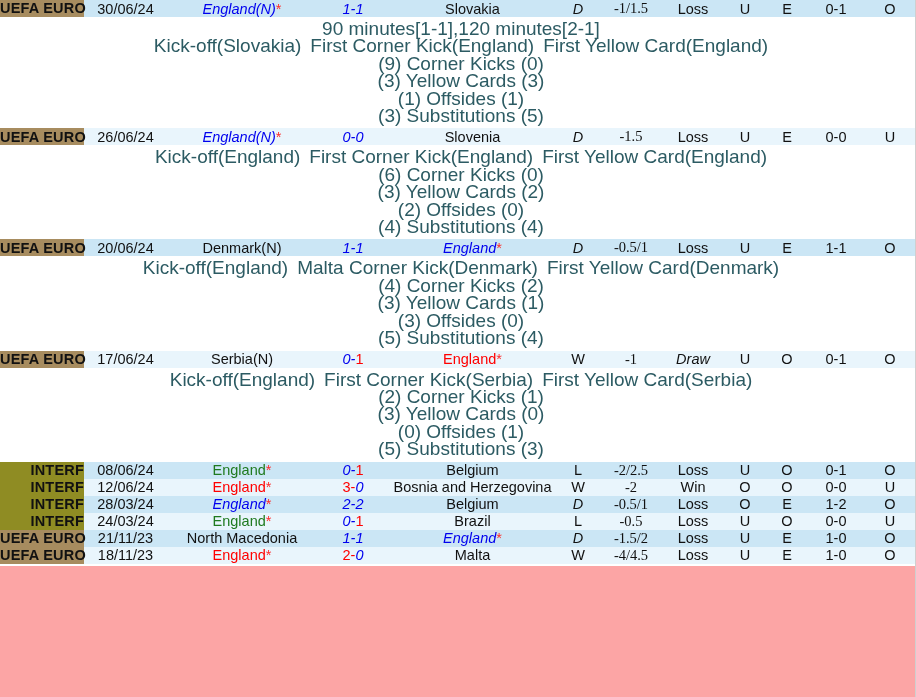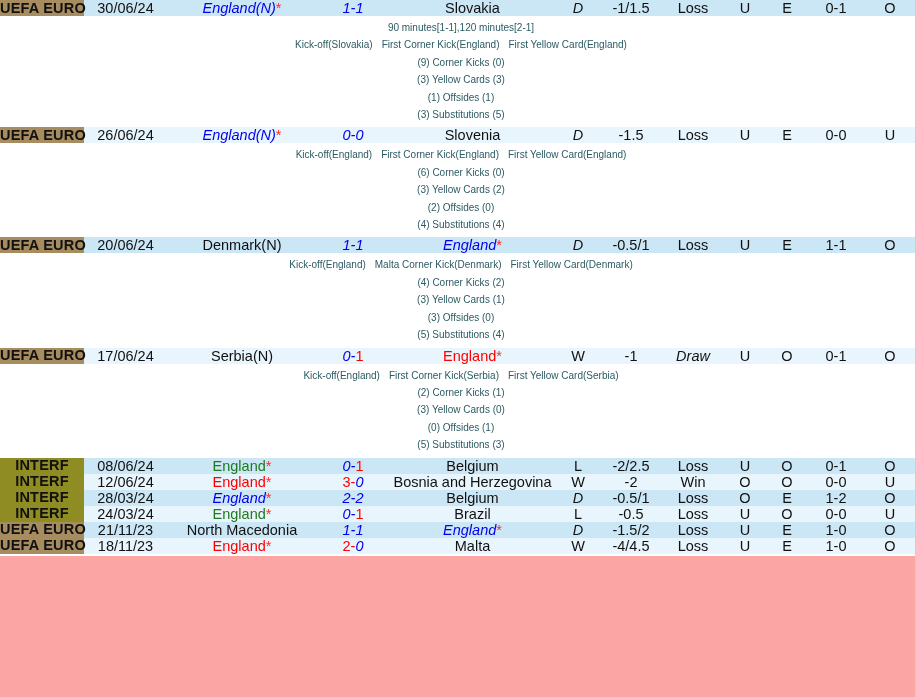--- a/index.html
+++ b/index.html
@@ -44,28 +44,28 @@
     color: #111;
     text-align: center;
     vertical-align: middle;
     padding: 0;
     white-space: nowrap;
   }
   tr.mrow.bgA td { background: #cbe6f5; }
   tr.mrow.bgB td { background: #e9f5fc; }
   tr.mrow.bgA td.league, tr.mrow.bgB td.league { background: inherit; }
   tr.mrow.bgA td.league.euro, tr.mrow.bgB td.league.euro { background: #a78c5f; }
-  tr.mrow.bgA td.league.interf, tr.mrow.bgB td.league.interf { background: #8f8c23; }
+  tr.mrow.bgA td.league.interf, tr.mrow.bgB td.league.interf { background: #8f8c23; text-align: right; }
 
   td.date   { width: 83px; text-align: center; font-size: 13.5px; color: #111; }
   td.home   { width: 150px; text-align: center; }
   td.score  { width: 72px;  text-align: center; }
   td.away   { width: 167px; text-align: center; }
   td.res    { width: 44px;  text-align: center; }
-  td.hcp    { width: 62px;  text-align: center; }
+  td.hcp    { width: 62px;  text-align: center; font-family: Liberation Serif, serif; }
   td.hres   { width: 62px;  text-align: center; }
   td.ou     { width: 42px;  text-align: center; }
   td.ouv    { width: 42px;  text-align: center; }
   td.ht     { width: 56px;  text-align: center; color:#111; }
   td.htou   { width: 52px;  text-align: center; }
 
   
   .c-red   { color: #ff0000; }
   .c-blue  { color: #0000ee; font-style: italic; }
   .c-green { color: #1f7a1f; }
@@ -75,21 +75,21 @@
 
   
   tr.drow td {
     background: #ffffff;
     padding: 3px 0 4px 0;
     vertical-align: top;
   }
   .detail {
     text-align: center;
     color: #2c5b63;
-    font-size: 10px;
+    font-size: 19px;
     line-height: 17.4px;
     padding-left: 6px;
   }
   .detail div { white-space: nowrap; }
   .detail .seg { display: inline-block; }
   .detail .sp { display: inline-block; width: 9px; }
   .bottom-edge { height: 2px; background: #ffffff; }
 </style>
 </head>
 <body>

